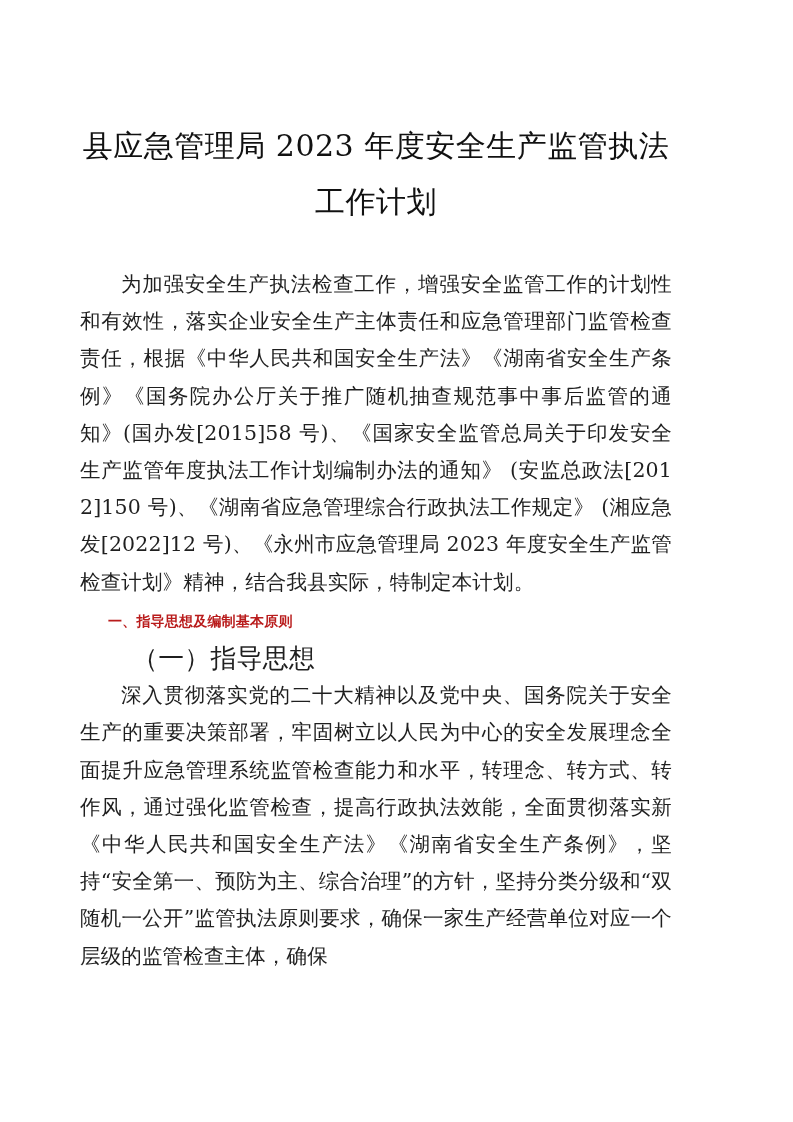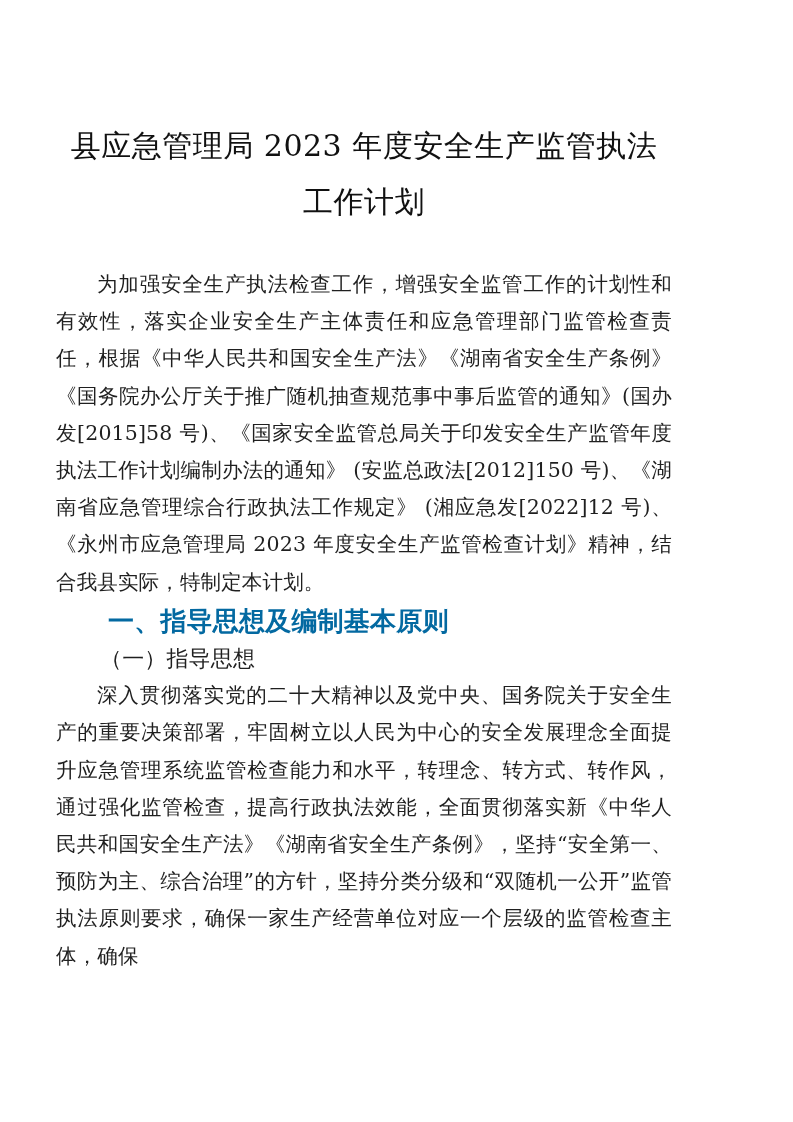--- a/index.html
+++ b/index.html
@@ -17,21 +17,21 @@
   }
 
   .page {
     position: absolute;
     top: 0;
     left: 0;
     width: 793px;
     height: 1122px;
     background: #ffffff;
     box-sizing: border-box;
-    padding: 118px 121px 0 56px;
+    padding: 118px 121px 0 80px;
   }
 
   
   .doc-title {
     font-family: "DejaVu Serif", "Liberation Serif", serif;
     font-size: 30px;
     line-height: 56px;
     font-weight: 400;
     text-align: center;
     letter-spacing: 0.5px;
@@ -53,33 +53,33 @@
     margin: 0;
     word-break: break-all;
   }
   .para.indent {
     text-indent: 2em;
   }
 
   
   .heading-1 {
     font-family: "DejaVu Sans", "Liberation Sans", sans-serif;
-    font-size: 26px;
+    font-size: 14px;
     line-height: 37.2px;
     font-weight: 700;
     text-indent: 2em;
     letter-spacing: 0.2px;
-    color: #0369a1;
+    color: #b91c1c;
     margin: 0;
   }
 
   
   .heading-2 {
     font-family: "DejaVu Serif", "Liberation Serif", serif;
-    font-size: 22px;
+    font-size: 26px;
     line-height: 37.2px;
     font-weight: 400;
     text-indent: 2em;
     letter-spacing: 0.15px;
     color: #1f1f1f;
     margin: 0;
   }
 
   .spacer-sm { height: 2px; }
 </style>

